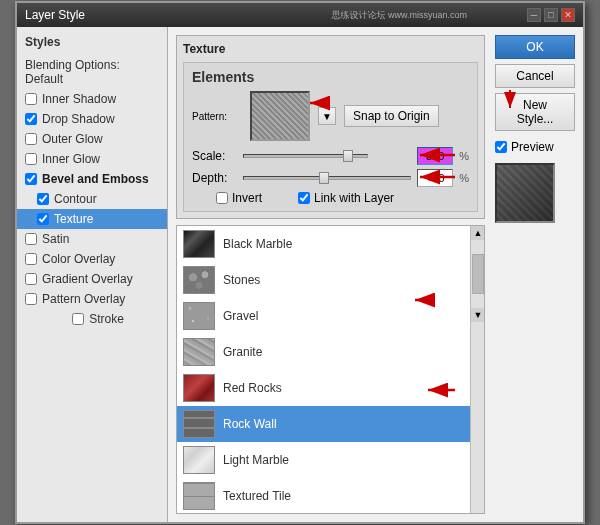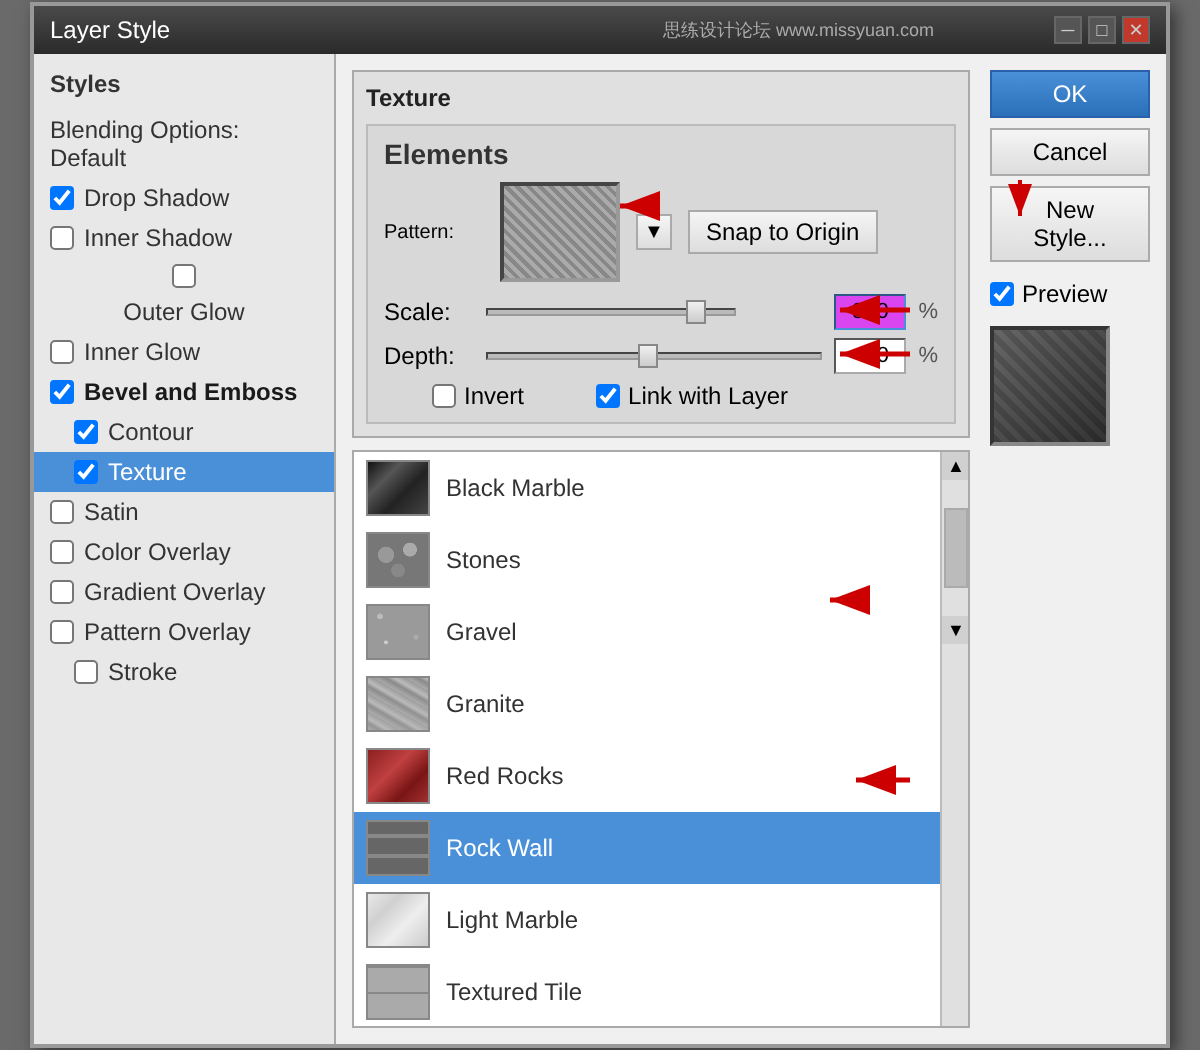--- a/index.html
+++ b/index.html
@@ -389,30 +389,30 @@
   <div class="dialog-body">
 
     <div class="left-panel">
       <div class="panel-title">Styles</div>
 
       <div class="style-item" style="padding-left:8px;">
         <span>Blending Options: Default</span>
       </div>
 
       <div class="style-item" style="padding-left:8px;">
+        <input type="checkbox" style="">
+        <span>Inner Shadow</span>
+      </div>
+
+      <div class="style-item" style="padding-left:8px;">
         <input type="checkbox" checked="" style="">
         <span>Drop Shadow</span>
       </div>
 
       <div class="style-item" style="padding-left:8px;">
-        <input type="checkbox" style="">
-        <span>Inner Shadow</span>
-      </div>
-
-      <div class="style-item" style="padding-left:8px;flex-direction:column;">
         <input type="checkbox" style="">
         <span>Outer Glow</span>
       </div>
 
       <div class="style-item" style="padding-left:8px;">
         <input type="checkbox" style="">
         <span>Inner Glow</span>
       </div>
 
       <div class="style-item" style="padding-left:8px; font-weight:bold; color:#1a1a1a;">
@@ -443,21 +443,21 @@
       <div class="style-item" style="padding-left:8px;">
         <input type="checkbox" style="">
         <span>Gradient Overlay</span>
       </div>
 
       <div class="style-item" style="padding-left:8px;">
         <input type="checkbox" style="">
         <span>Pattern Overlay</span>
       </div>
 
-      <div class="style-item" style="padding-left:20px;">
+      <div class="style-item" style="padding-left:20px;justify-content:center;">
         <input type="checkbox" style="">
         <span>Stroke</span>
       </div>
     </div>
 
     <div class="right-area">
 
       <div class="action-buttons">
         <button class="action-btn ok-btn">OK</button>
         <button class="action-btn">Cancel</button>

